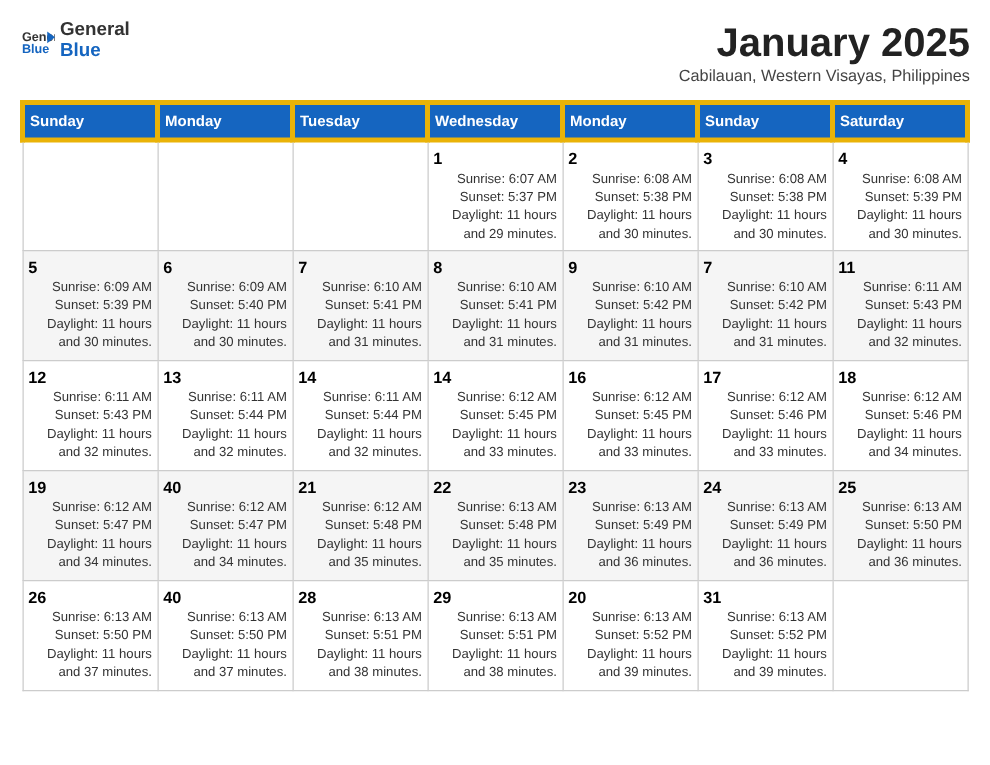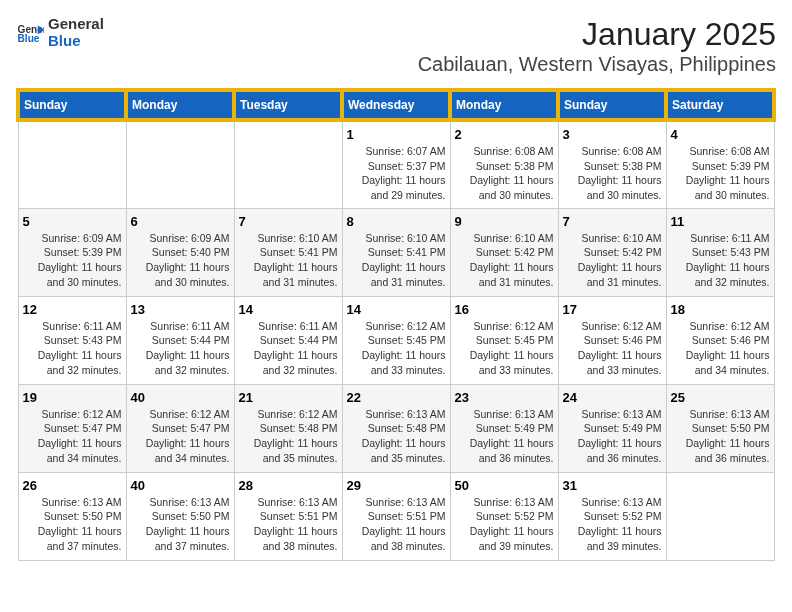--- a/index.html
+++ b/index.html
@@ -23,25 +23,25 @@
     }
     .logo-icon {
       width: 28px;
       height: 28px;
     }
     .title-block {
       text-align: right;
     }
     .month-title {
       font-size: 32px;
-      font-weight: normal;
+      font-weight: bold;
       color: #222;
     }
     .location-title {
-      font-size: 20px;
+      font-size: 13px;
       color: #444;
     }
     .calendar-table {
       width: 100%;
       border-collapse: collapse;
       font-size: 11px;
     }
     .calendar-table th {
       background-color: #1565c0;
       color: #fff;
@@ -234,21 +234,21 @@
         </td>
         <td>
           <span class="day-number">28</span>
           <div class="day-info">Sunrise: 6:13 AM<br>Sunset: 5:51 PM<br>Daylight: 11 hours<br>and 38 minutes.</div>
         </td>
         <td>
           <span class="day-number">29</span>
           <div class="day-info">Sunrise: 6:13 AM<br>Sunset: 5:51 PM<br>Daylight: 11 hours<br>and 38 minutes.</div>
         </td>
         <td>
-          <span class="day-number">50</span>
+          <span class="day-number">20</span>
           <div class="day-info">Sunrise: 6:13 AM<br>Sunset: 5:52 PM<br>Daylight: 11 hours<br>and 39 minutes.</div>
         </td>
         <td>
           <span class="day-number">31</span>
           <div class="day-info">Sunrise: 6:13 AM<br>Sunset: 5:52 PM<br>Daylight: 11 hours<br>and 39 minutes.</div>
         </td>
         <td class="empty-cell"></td>
       </tr>
     </tbody>
 </table>

